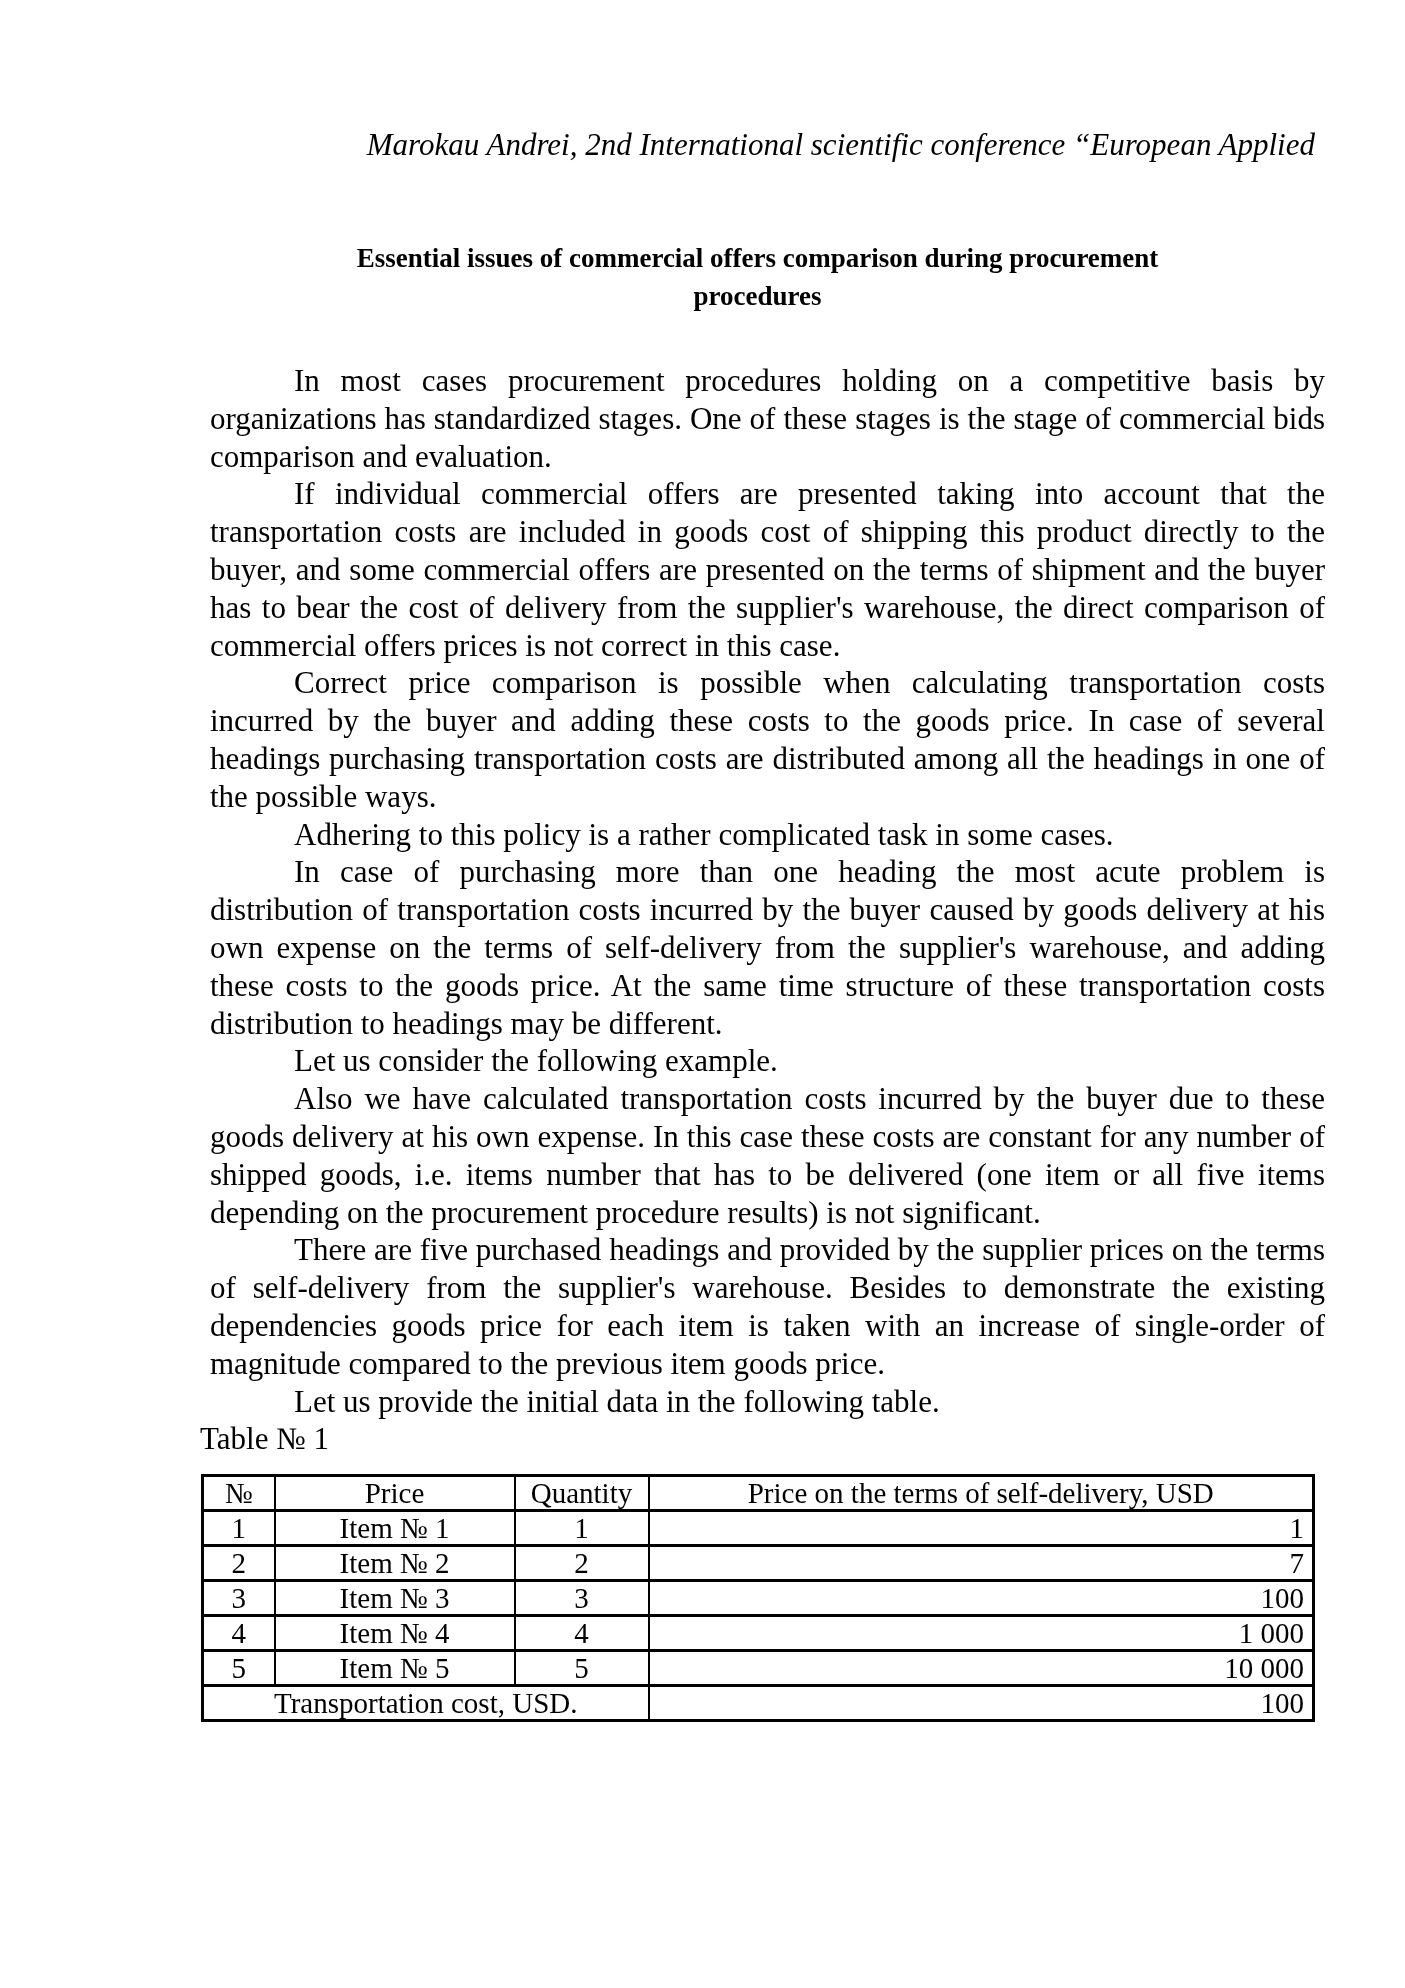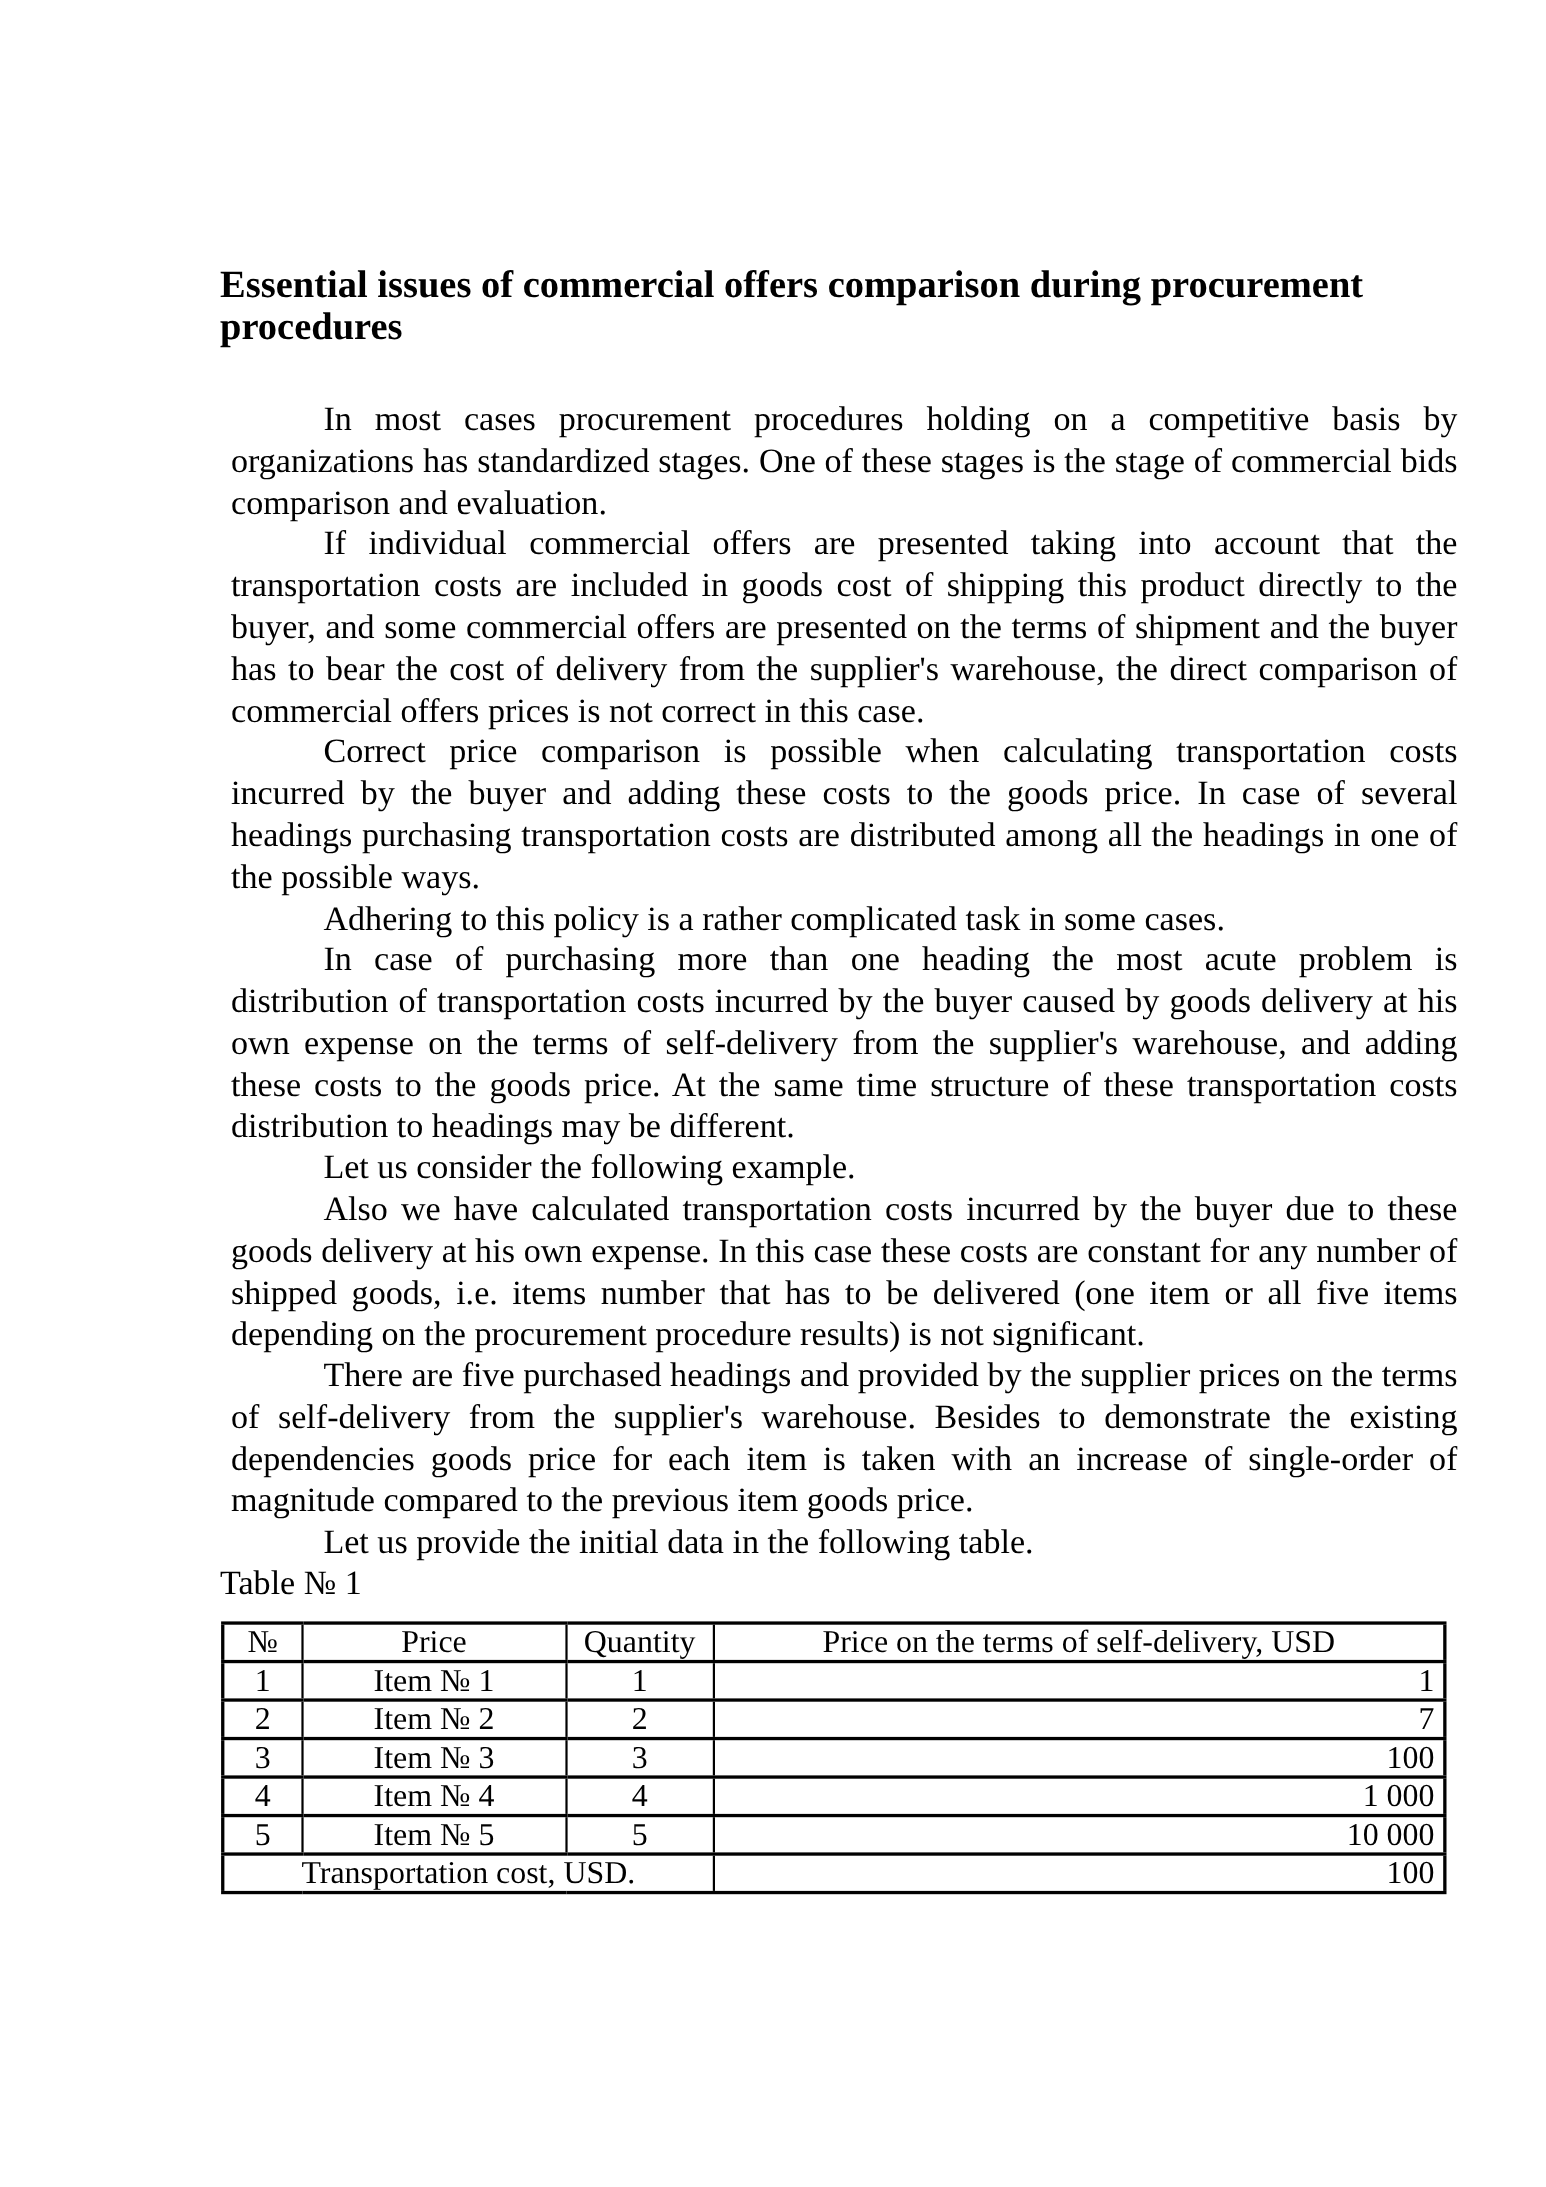--- a/index.html
+++ b/index.html
@@ -25,23 +25,23 @@
     text-align: right;
     font-style: italic;
     font-size: 31px;
     line-height: 37.8px;
   }
   .doc-title {
     position: absolute;
     top: 240px;
     left: 200px;
     width: 1115px;
-    text-align: left;
+    text-align: center;
     font-weight: bold;
-    font-size: 35px;
+    font-size: 27px;
     line-height: 37.8px;
   }
   .body-block {
     position: absolute;
     top: 362px;
     left: 200px;
     width: 1115px;
     height: 1060px;
     overflow: hidden;
     font-size: 31px;
@@ -98,20 +98,21 @@
     line-height: 37.8px;
     text-align: justify;
   }
 </style>
 </head>
 <body>
 
 <div class="page">
 
   <div class="doc-header">
+    <div>Marokau Andrei, 2nd International scientific conference “European Applied</div>
   </div>
 
   <div class="doc-title">
     <div>Essential issues of commercial offers comparison during procurement</div>
     <div>procedures</div>
   </div>
 
   <div class="body-block">
     <p class="para">In most cases procurement procedures holding on a competitive basis by organizations has standardized stages. One of these stages is the stage of commercial bids comparison and evaluation.</p>
     <p class="para">If individual commercial offers are presented taking into account that the transportation costs are included in goods cost of shipping this product directly to the buyer, and some commercial offers are presented on the terms of shipment and the buyer has to bear the cost of delivery from the supplier's warehouse, the direct comparison of commercial offers prices is not correct in this case.</p>

